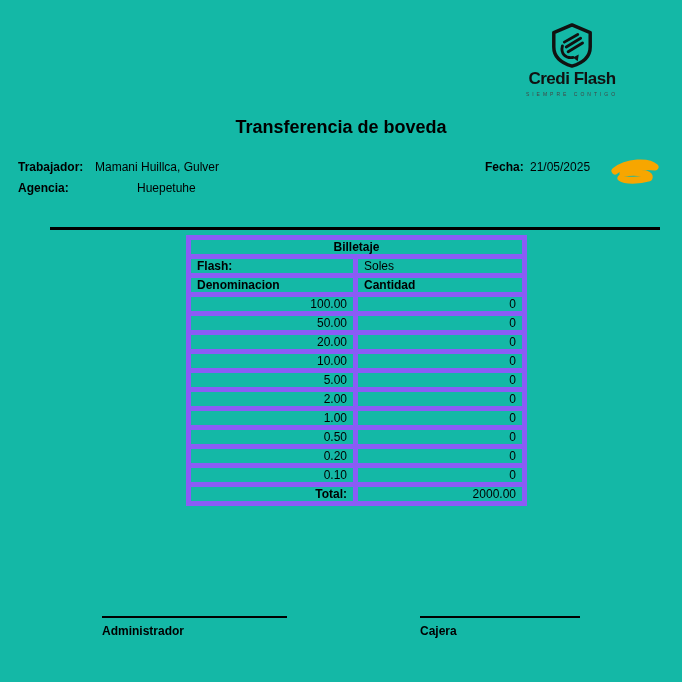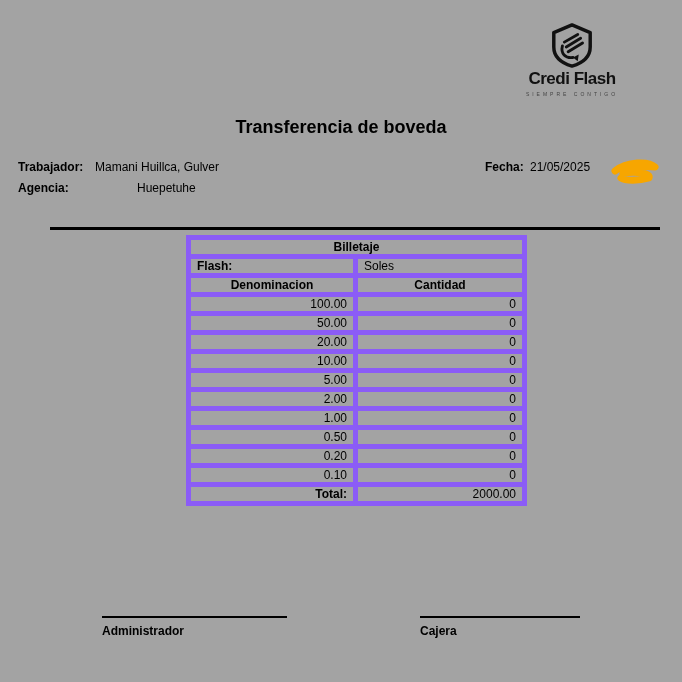--- a/index.html
+++ b/index.html
@@ -1,19 +1,19 @@
 <!DOCTYPE html>
 <html><head>
 <meta charset="utf-8">
 <style>
   html,body{margin:0;padding:0;background:#fff;}
   .page{
     position:relative;
     width:682px;height:682px;
-    background:#a3a3a3;
+    background:#14b8a6;
     font-family:"Liberation Sans", sans-serif;
     color:#000;
     overflow:hidden;
   }
 
   
   .logo{position:absolute;top:22px;left:522px;width:100px;text-align:center;}
   .logo-icon{display:block;margin:0 auto;}
   .brand-name{font-size:17px;font-weight:bold;letter-spacing:-0.5px;color:#111;margin-top:1px;white-space:nowrap;}
   .brand-tagline{font-size:5px;letter-spacing:3px;color:#444;margin-top:2px;white-space:nowrap;}
@@ -36,21 +36,21 @@
   .divider{position:absolute;left:50px;top:227px;width:610px;height:3px;background:#000;}
 
   
   .billetaje{position:absolute;left:186px;top:235px;width:341px;border-collapse:collapse;font-size:12px;}
   .billetaje td,.billetaje th{border:5px solid #8b5cf6;height:19px;padding:0 6px;box-sizing:border-box;}
   .billetaje .c-den{width:169px;}
   .billetaje .c-can{width:172px;}
   .t-title{text-align:center;font-weight:bold;}
   .t-moneda-label{font-weight:bold;text-align:left;padding-left:3px;}
   .t-moneda-value{text-align:left;padding-left:3px;}
-  .t-colhead{font-weight:bold;text-align:center;margin-top:12px;}
+  .t-colhead{font-weight:bold;text-align:left;margin-top:12px;}
   .t-num{text-align:right;}
   .cell-cant{position:relative;text-align:right;}
   .stray{position:absolute;left:40%;top:0;font-size:12px;}
   .t-total-label{font-weight:bold;text-align:right;}
 
   
   .sig{position:absolute;text-align:left;font-size:12px;font-weight:bold;}
   .sig-line{display:block;height:2px;background:#000;margin-bottom:6px;}
   .sig-admin{left:102px;top:616px;width:185px;}
   .sig-cajera{left:420px;top:616px;width:160px;}

